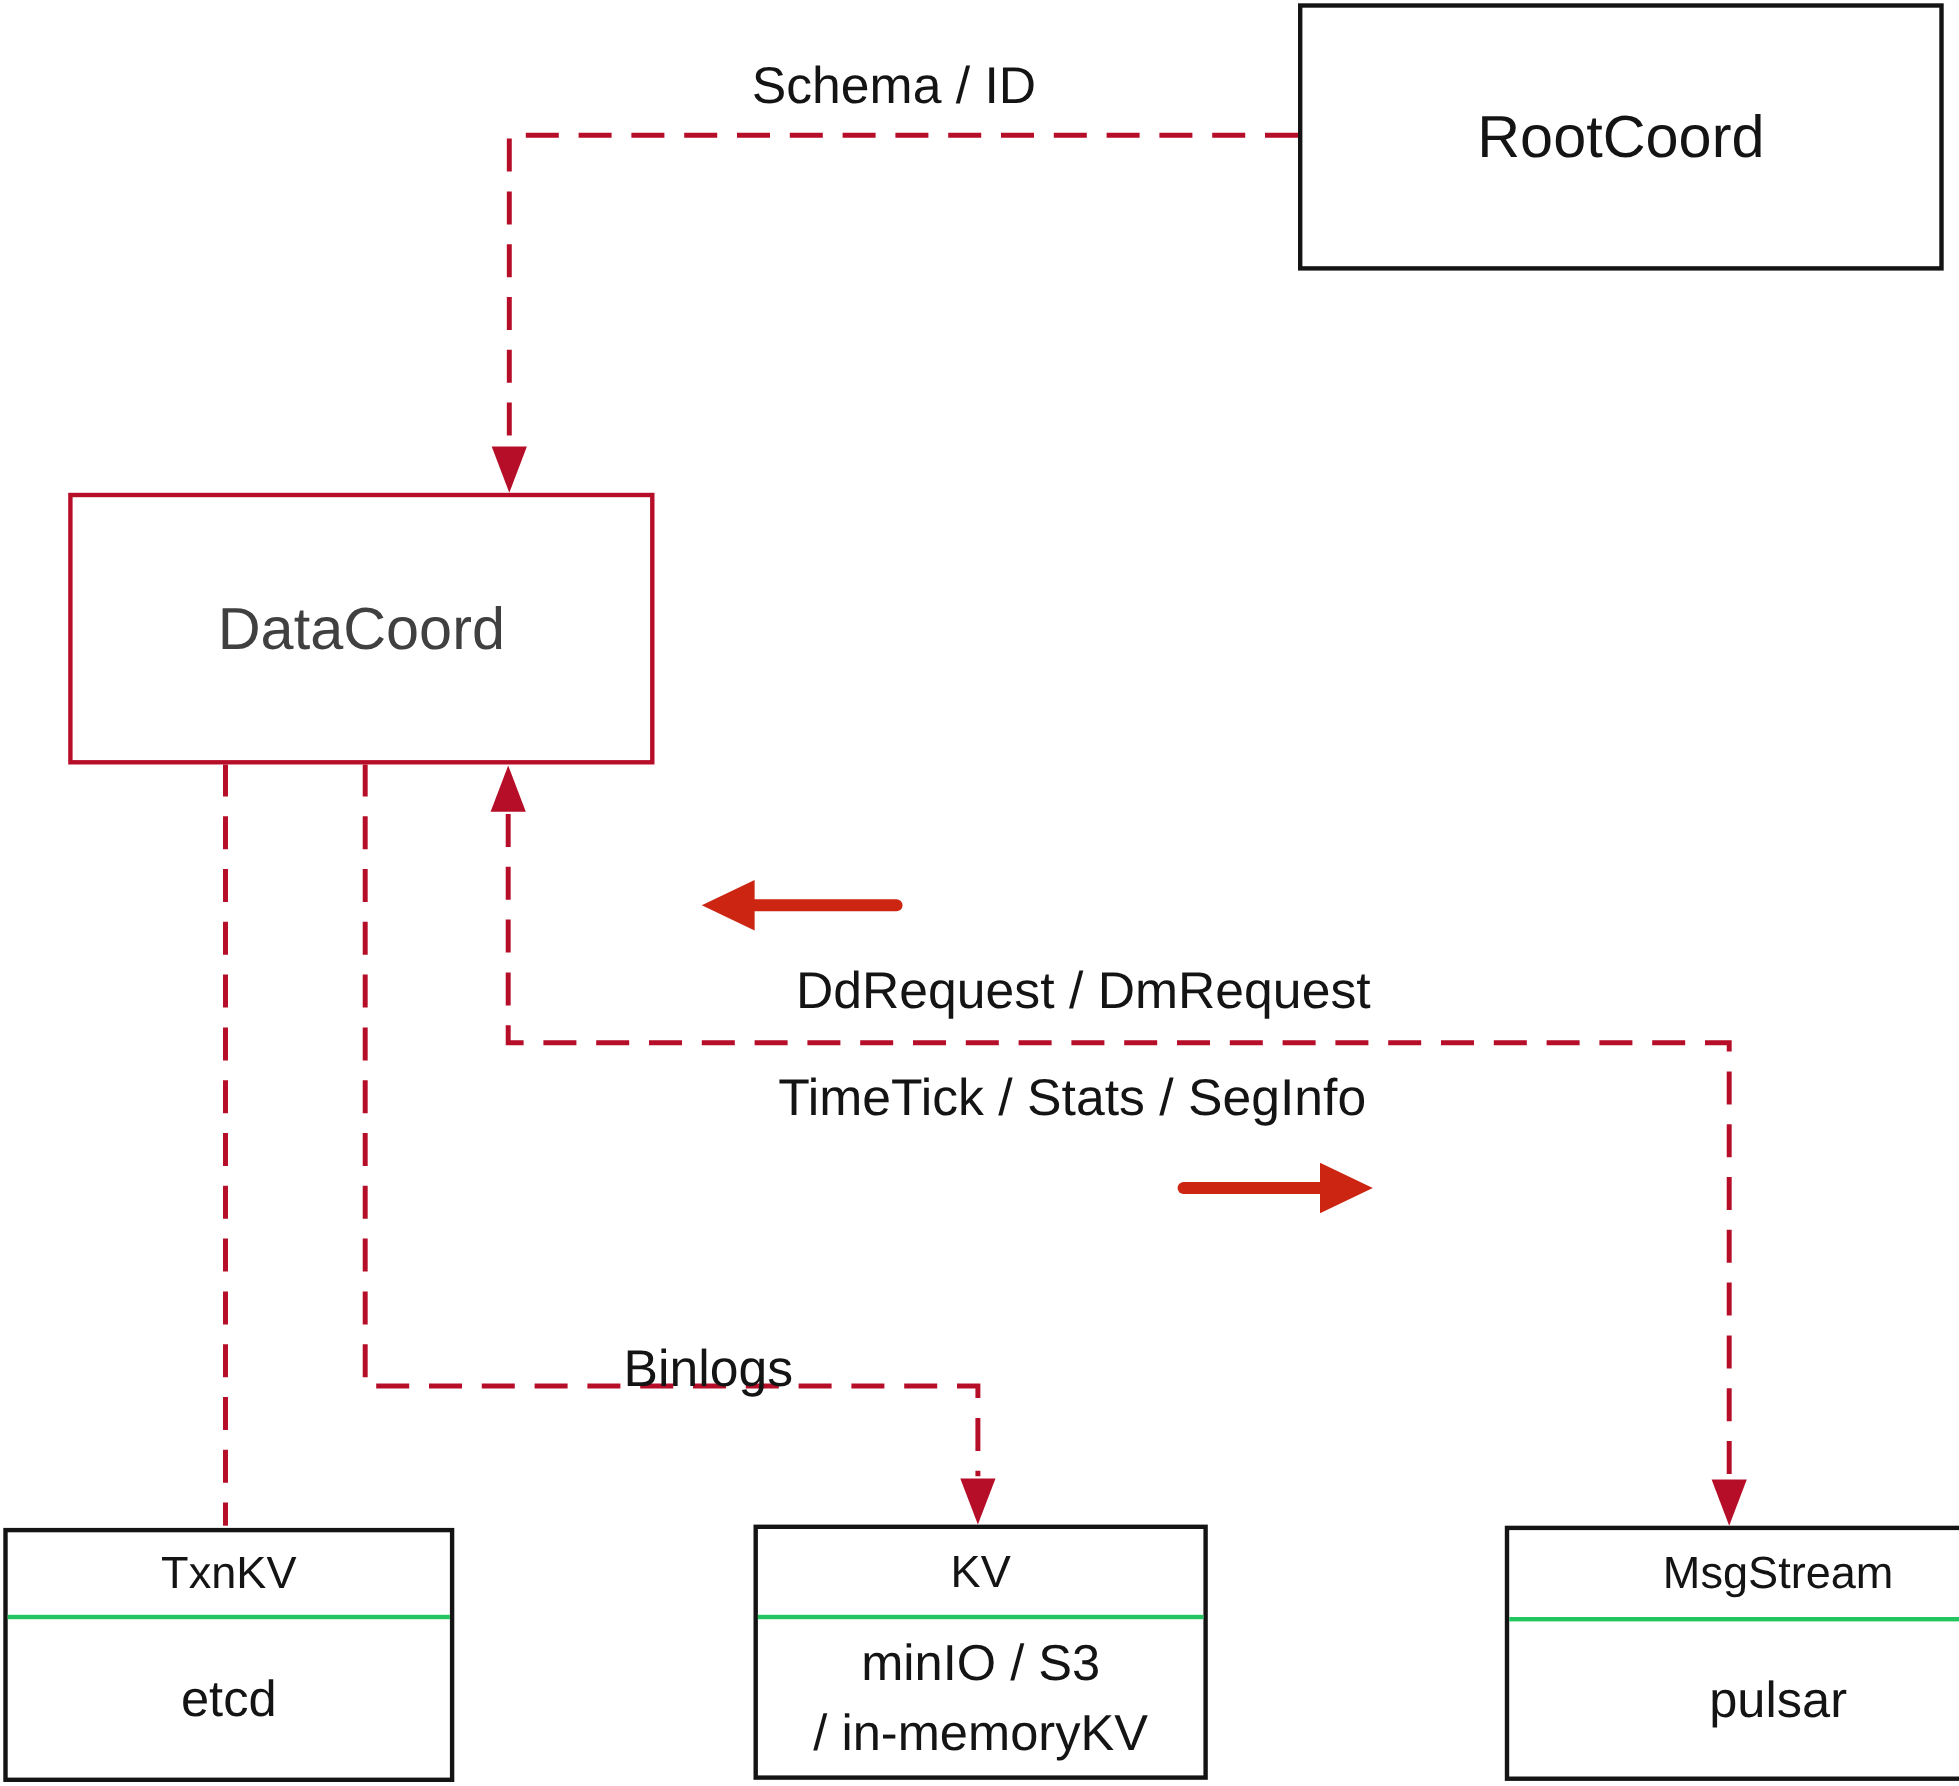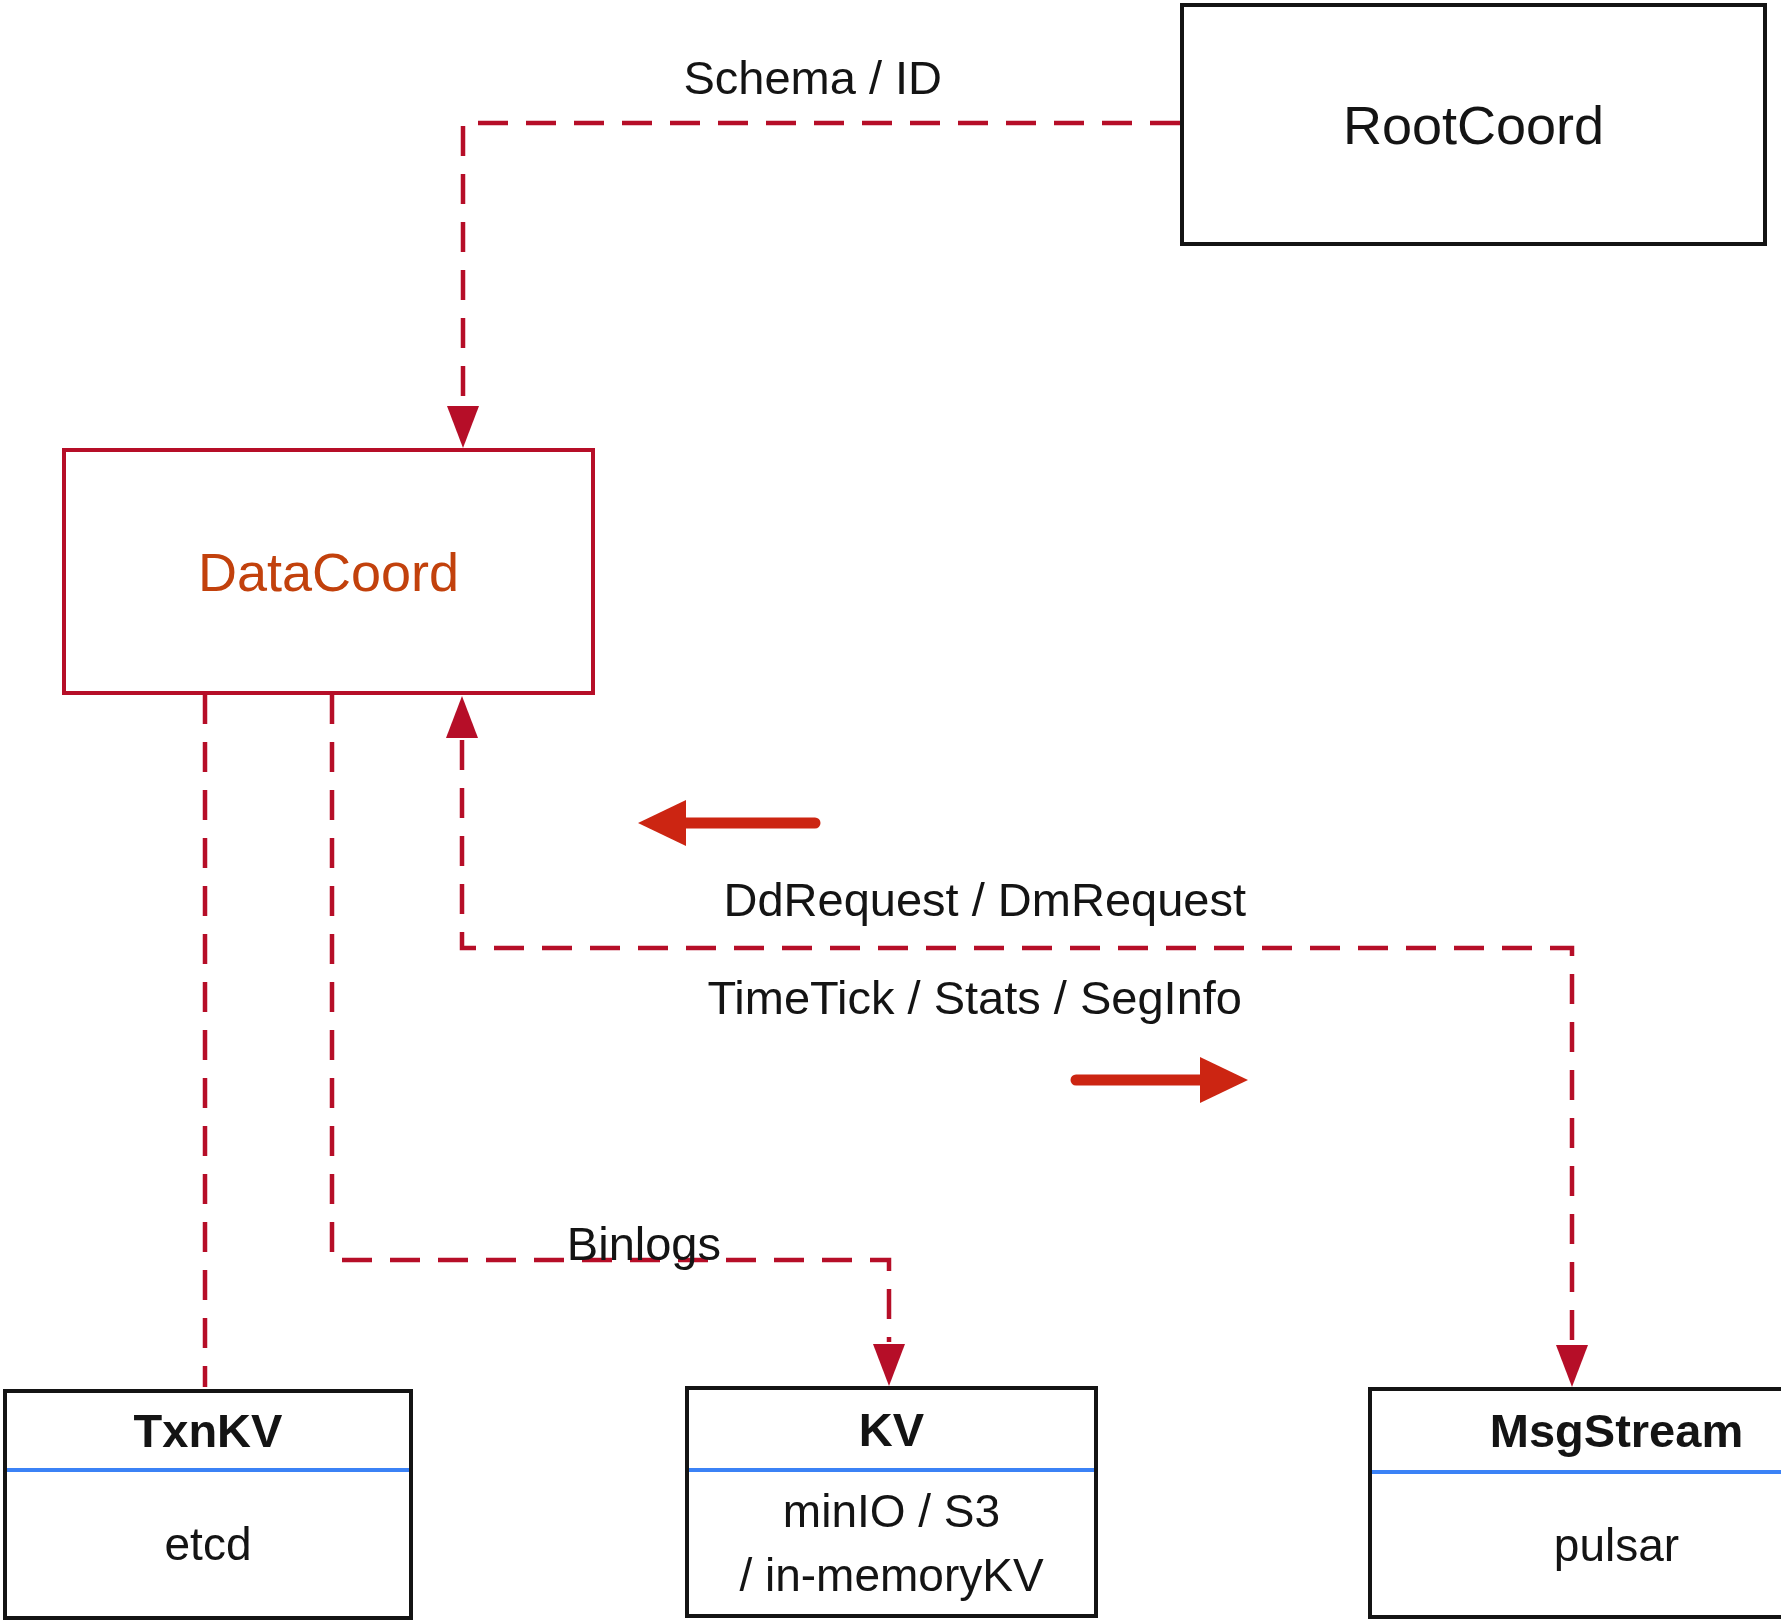--- a/index.html
+++ b/index.html
@@ -29,39 +29,39 @@
     display: flex;
     align-items: center;
     justify-content: center;
   }
   .node.simple {
     border: 4px solid #141414;
     font-size: 54px;
   }
   #node-datacoord {
     border: 4px solid #b60e28;
-    color: #c2410c;
+    color: #404040;
     font-size: 54px;
   }
   .store {
     position: absolute;
     box-sizing: border-box;
     border: 4px solid #141414;
     background: #ffffff;
     display: flex;
     flex-direction: column;
   }
   .store .store-header {
     box-sizing: border-box;
-    border-bottom: 4px solid #3b82f6;
+    border-bottom: 4px solid #22c55e;
     display: flex;
     align-items: center;
     justify-content: center;
-    font-weight: bold;
-    font-size: 47px;
+    font-weight: normal;
+    font-size: 41px;
   }
   .store .store-body {
     flex: 1;
     display: flex;
     flex-direction: column;
     align-items: center;
     justify-content: center;
     font-size: 46px;
     line-height: 64px;
     text-align: center;

